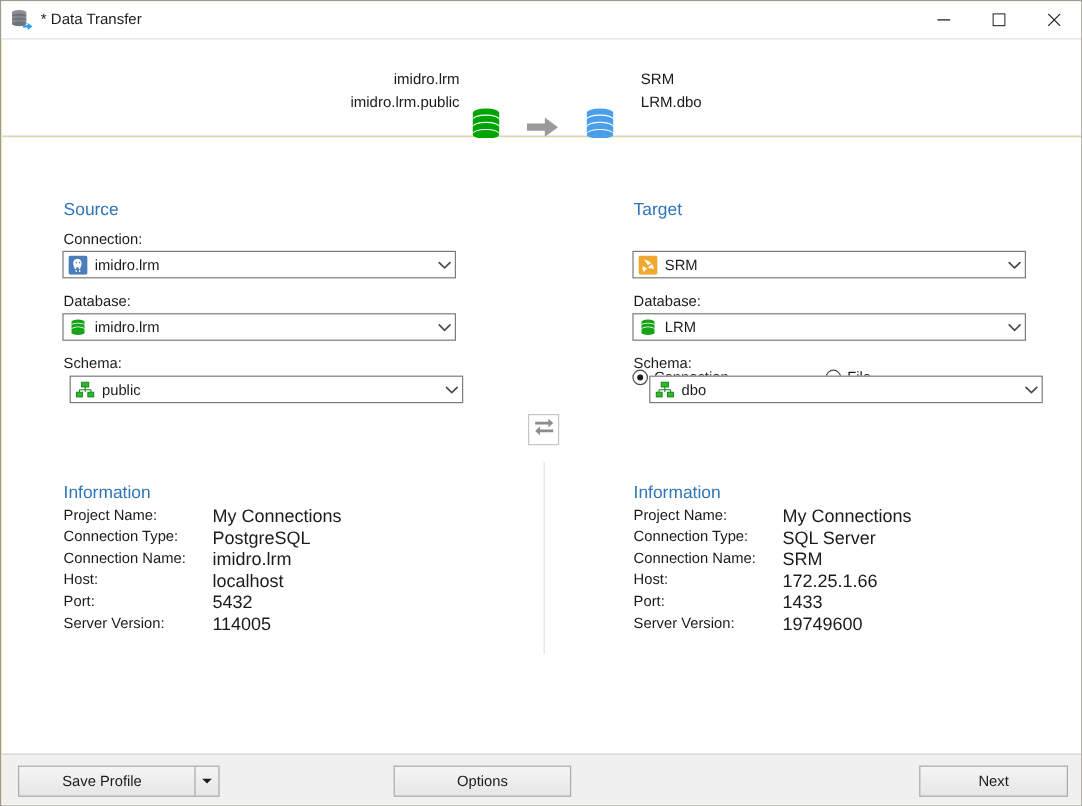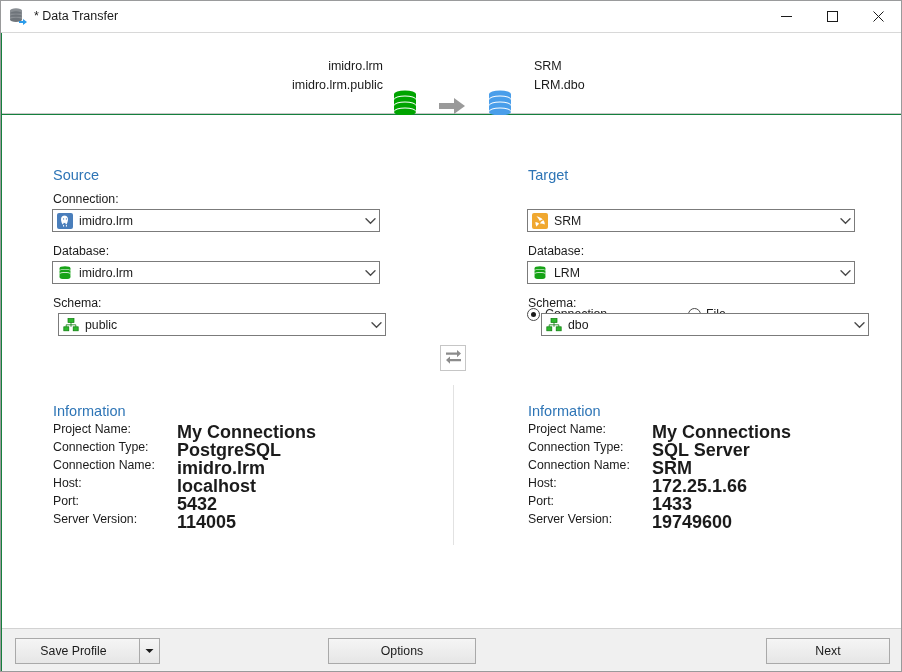--- a/index.html
+++ b/index.html
@@ -8,21 +8,21 @@
     width: 902px; height: 672px;
     overflow: hidden;
     background: #ffffff;
     font-family: "Liberation Sans", sans-serif;
   }
 
   #app {
     position: relative;
     width: 902px;
     height: 672px;
-    background: #15803d;
+    background: #fef9c3;
     border: 1px solid #999a9b;
     border-top: 1px solid #9a9b9c;
     overflow: hidden;
   }
 
   
   .titlebar {
     position: absolute;
     left: 0; top: 0;
     width: 900px; height: 32px;
@@ -173,21 +173,21 @@
 
   
   .info-grid { position: absolute; }
   .info-row { position: relative; height: 18px; }
   .info-k {
     position: absolute; left: 0; top: 0;
     font-size: 12.3px; color: #1b1b1b; white-space: nowrap;
   }
   .info-v {
     position: absolute; left: 124px; top: 0;
-    font-size: 18px; color: #1b1b1b; white-space: nowrap; font-weight: bold;
+    font-size: 15px; color: #1b1b1b; white-space: nowrap;
   }
 
   
   .footer {
     position: absolute;
     left: 1px; top: 627px;
     width: 899px; height: 43px;
     background: #f0f0f0;
     border-top: 1px solid #d2d2d2;
   }
@@ -500,21 +500,21 @@
         </div>
         <div class="info-row">
           <span class="info-k">Server Version:</span>
           <span class="info-v">19749600</span>
         </div>
       </div>
 
   </div>
 
   <div class="footer">
-    <div class="btn" style="left:13px; top:9px; width:145px; padding-right:28px;">
+    <div class="btn" style="left:13px; top:9px; width:168px; padding-right:28px;">
       <span>Save Profile</span>
       <span class="split-arrow">
         <svg width="9" height="6" viewBox="0 0 9 6">
             <path d="M0.5 1 L4.5 5 L8.5 1 Z" fill="#1b1b1b"></path>
           </svg>
       </span>
     </div>
     <div class="btn" style="left:326px; top:9px; width:148px;">
       <span>Options</span>
     </div>

